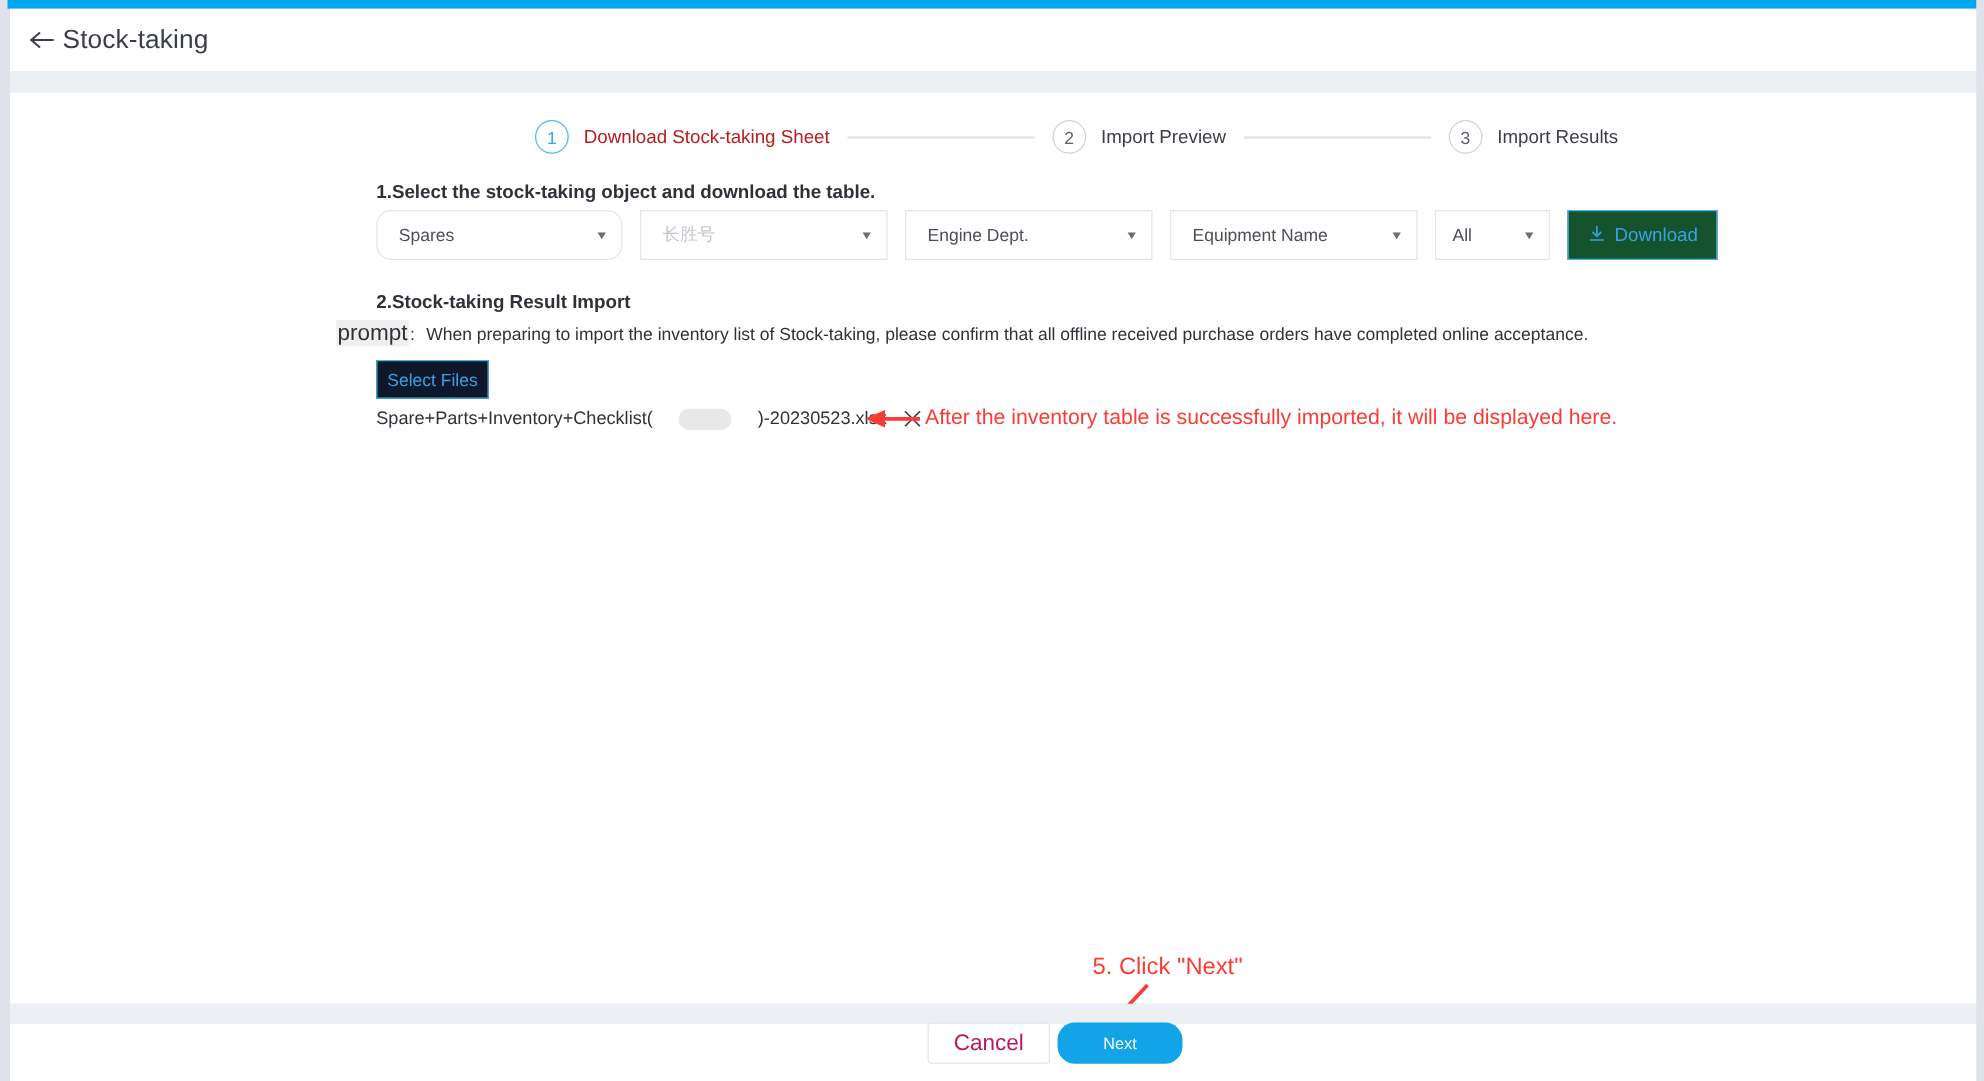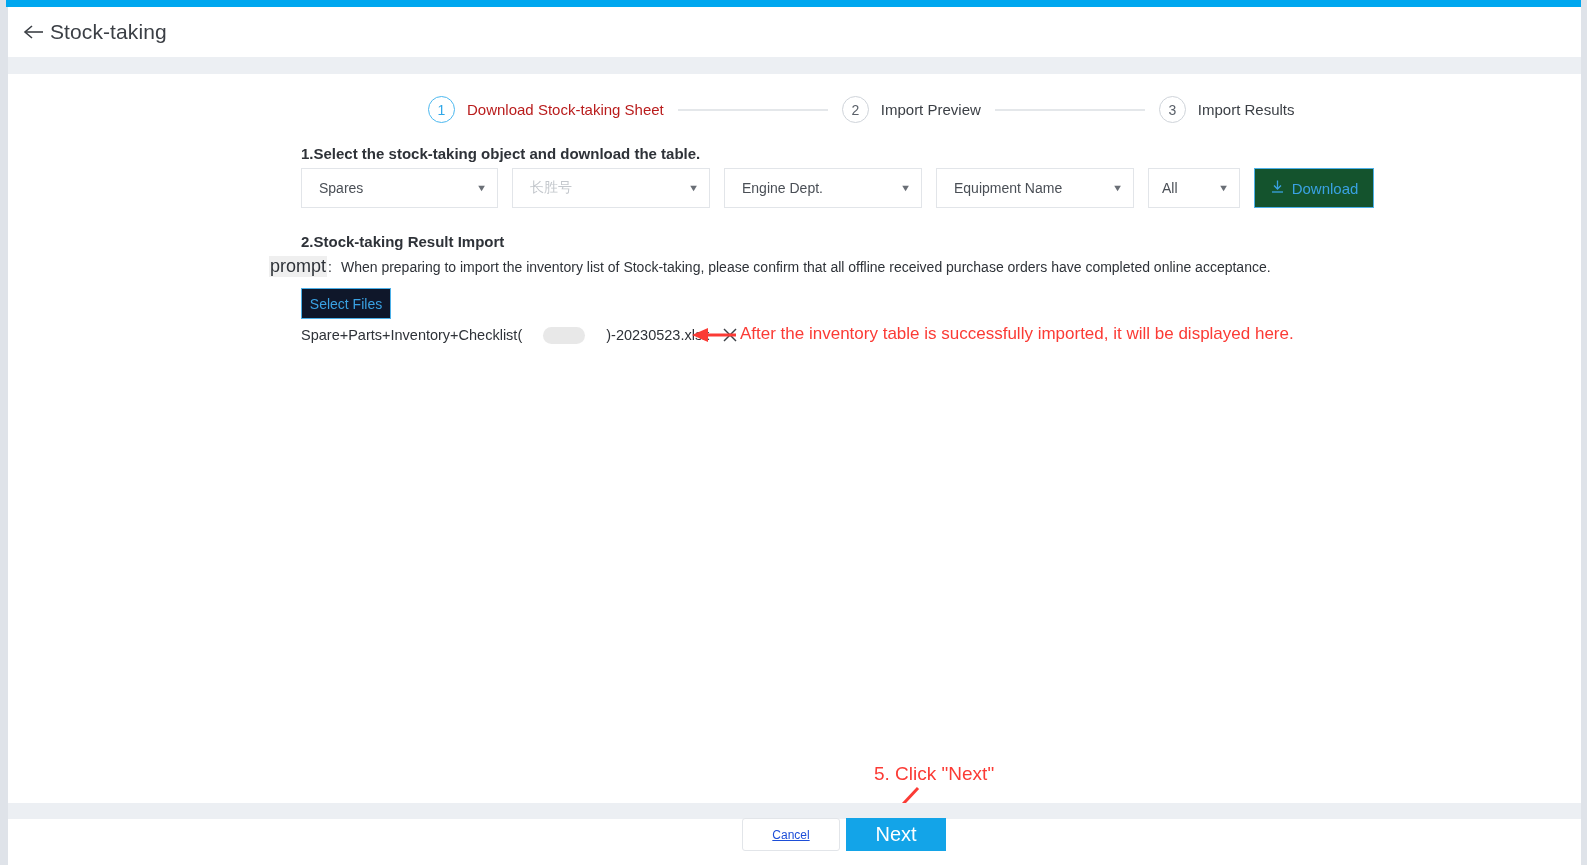--- a/index.html
+++ b/index.html
@@ -129,21 +129,21 @@
     cursor: pointer;
     margin-right: 14px;
   }
   .select.placeholder { color: #c3c7cc; }
   .caret {
     font-size: 9px;
     color: #6a6f76;
     line-height: 1;
     transform: scaleX(1.25);
   }
-  #sel-1 { width: 197px; }
+  #sel-1 { width: 197px; border-radius: 12px; }
   #sel-2 { width: 198px; }
   #sel-3 { width: 198px; }
   #sel-4 { width: 198px; }
   #sel-5 { width: 92px; padding-left: 13px; }
 
   .download-btn {
     width: 120px; height: 40px;
     border: 1px solid #4cb0e8;
     background: #14532d;
     color: #3aa2e3;
@@ -260,33 +260,32 @@
     left: 742px; top: 818px;
     display: flex;
     align-items: center;
     gap: 6px;
   }
   .btn-cancel {
     width: 98px; height: 33px;
     border: 1px solid #e2e5e9;
     border-radius: 3px;
     background: #fff;
-    color: #1d4ed8;
-    font-size: 12px;
-    display: flex; align-items: center; justify-content: center;
-    cursor: pointer;
-    text-decoration: underline;
+    color: #be185d;
+    font-size: 18px;
+    display: flex; align-items: center; justify-content: center;
+    cursor: pointer;
   }
   .btn-next {
     width: 100px; height: 33px;
     border: none;
-    border-radius: 0;
+    border-radius: 14px;
     background: #13a4e8;
     color: #ffffff;
-    font-size: 20px;
+    font-size: 13px;
     display: flex; align-items: center; justify-content: center;
     cursor: pointer;
   }
 </style>
 </head>
 <body>
 
 <div id="app">
 
   <div class="top-accent"></div>

